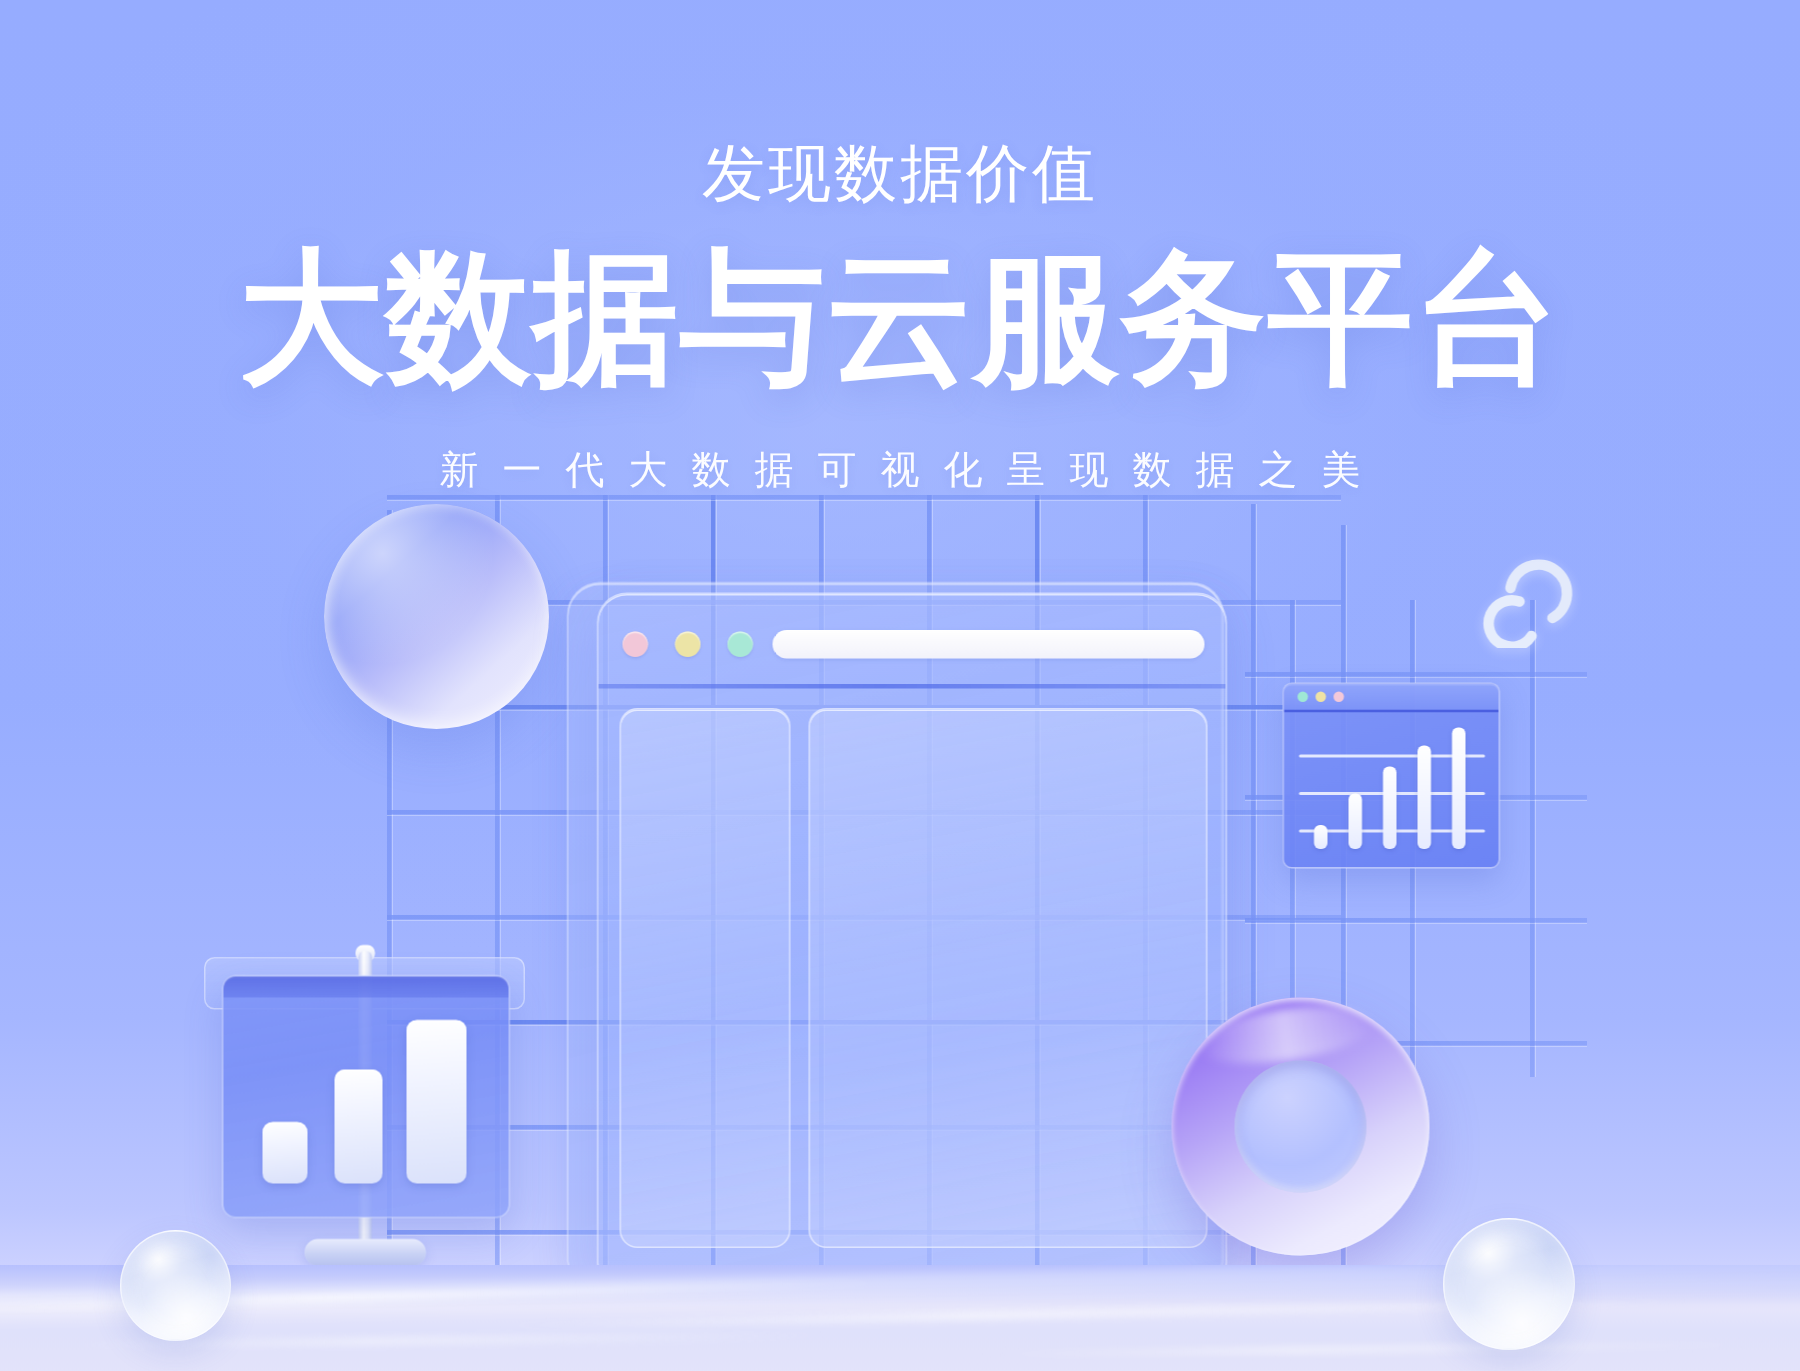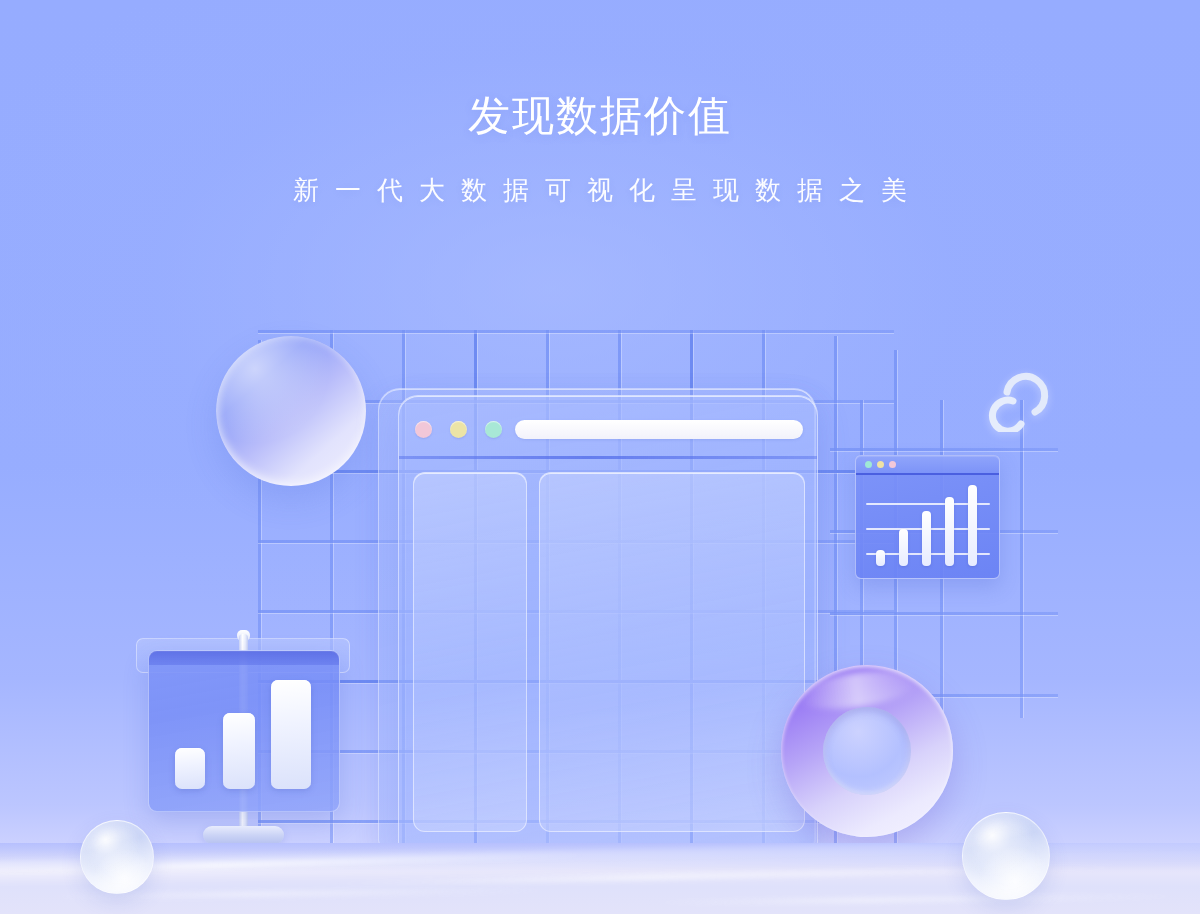--- a/index.html
+++ b/index.html
@@ -411,16 +411,17 @@
     <div class="floor-streak fs2"></div>
     <div class="floor-streak fs3"></div>
     <div class="floor-streak fs4"></div>
   </div>
 
   <div class="sphere s1"></div>
   <div class="sphere s2"></div>
 
   <div class="textblock">
     <p class="eyebrow">发现数据价值</p>
+    <h1 class="headline">大数据与云服务平台</h1>
     <p class="tagline">新一代大数据可视化呈现数据之美</p>
   </div>
 
 </div>
 
 </body></html>

